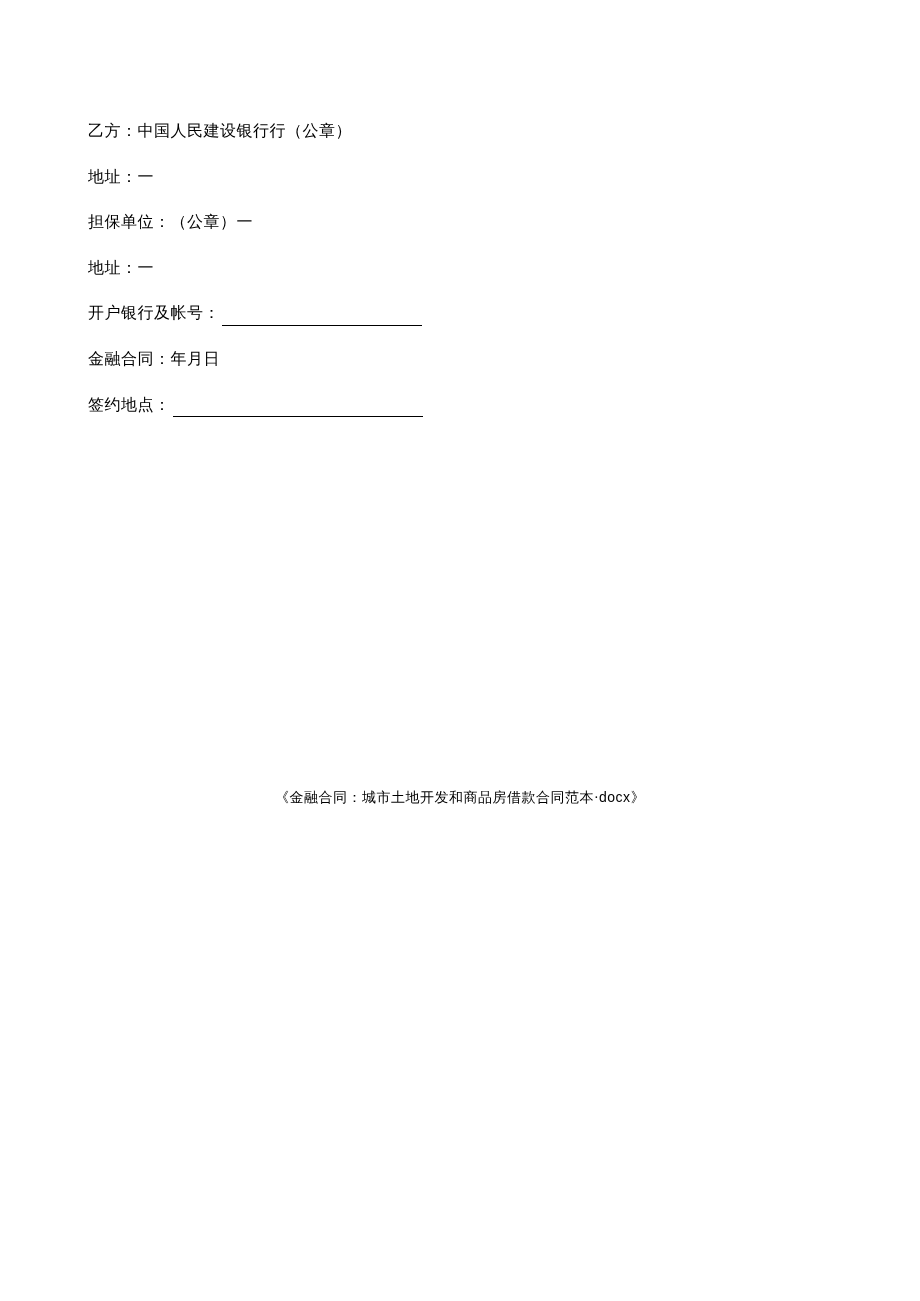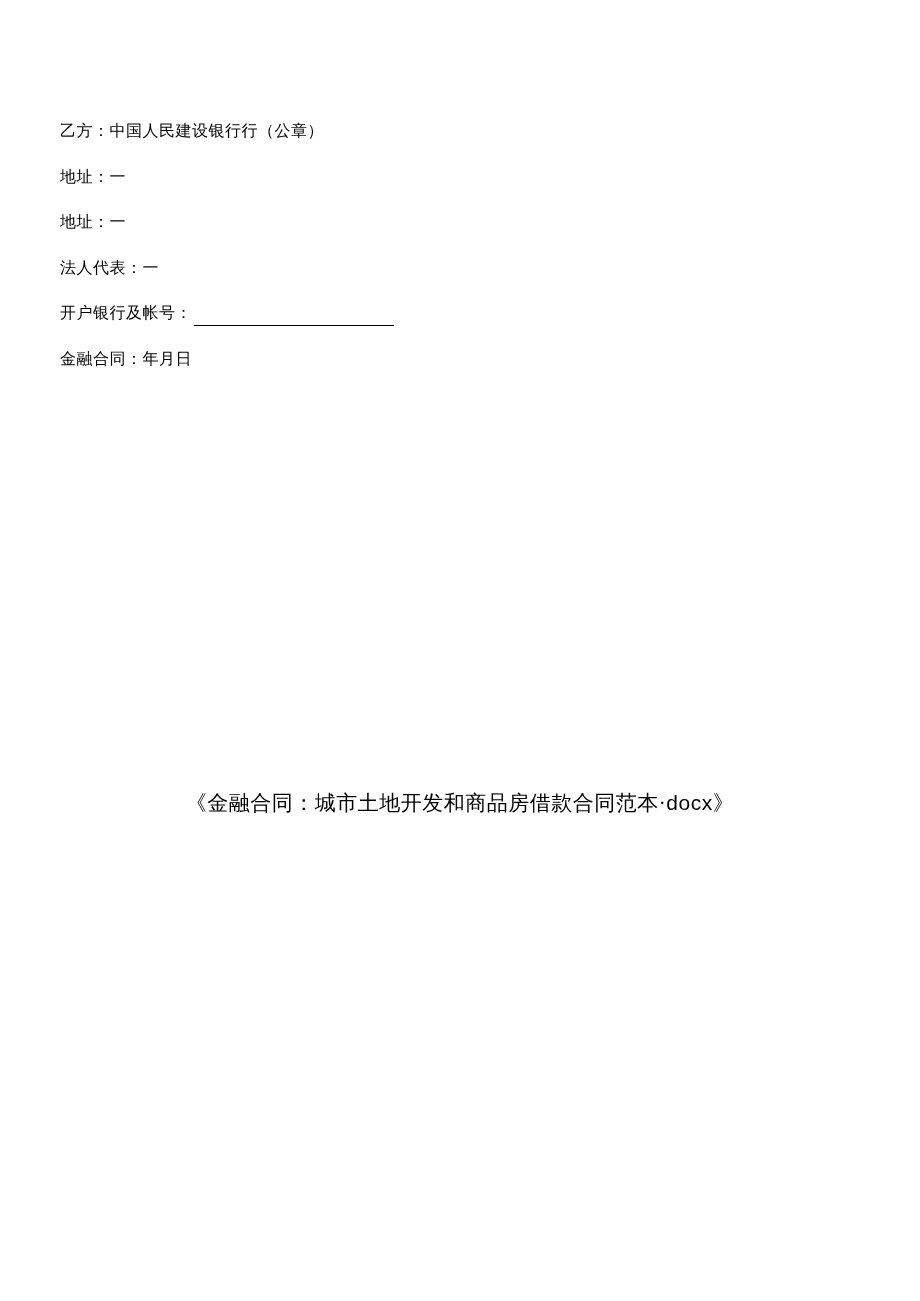--- a/index.html
+++ b/index.html
@@ -8,21 +8,21 @@
       box-sizing: border-box;
     }
     body {
       width: 920px;
       height: 1301px;
       background: #ffffff;
       font-family: "SimSun", "宋体", serif;
       position: relative;
     }
     .page {
-      padding: 118px 148px 0 60px;
+      padding: 118px 148px 0 88px;
     }
     .line {
       font-size: 16px;
       color: #000000;
       line-height: 1.6;
       margin-bottom: 20px;
       letter-spacing: 0.5px;
     }
     .line .blank-line {
       display: inline-block;
@@ -39,38 +39,41 @@
       vertical-align: bottom;
       height: 14px;
       margin-left: 2px;
     }
     .footer-title {
       position: absolute;
       top: 789px;
       left: 0;
       width: 920px;
       text-align: center;
-      font-size: 21px;
+      font-size: 14px;
       color: #000000;
       font-family: "SimSun", "宋体", serif;
       letter-spacing: 0.5px;
     }
     .footer-title .docx {
       font-family: Arial, sans-serif;
     }
   </style>
 </head>
 <body>
 
 <div class="page">
   <p class="line">乙方：中国人民建设银行行（公章）</p>
   <p class="line">地址：一</p>
+  <p class="line">担保单位：（公章）一</p>
   <p class="line">地址：一</p>
-  <p class="line">法人代表：一</p>
   <p class="line">
     <span>开户银行及帐号：</span><span class="blank-line"></span>
   </p>
   <p class="line">金融合同：年月日</p>
+  <p class="line">
+    <span>签约地点：</span><span class="blank-line-long"></span>
+  </p>
 </div>
 
 <div class="footer-title">
   <span>《金融合同：城市土地开发和商品房借款合同范本</span><span>·</span><span class="docx">docx</span><span>》</span>
 </div>
 
 </body></html>

